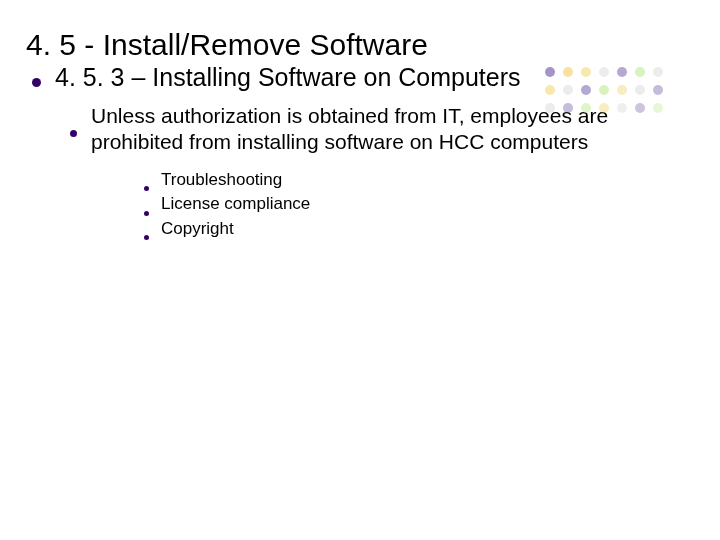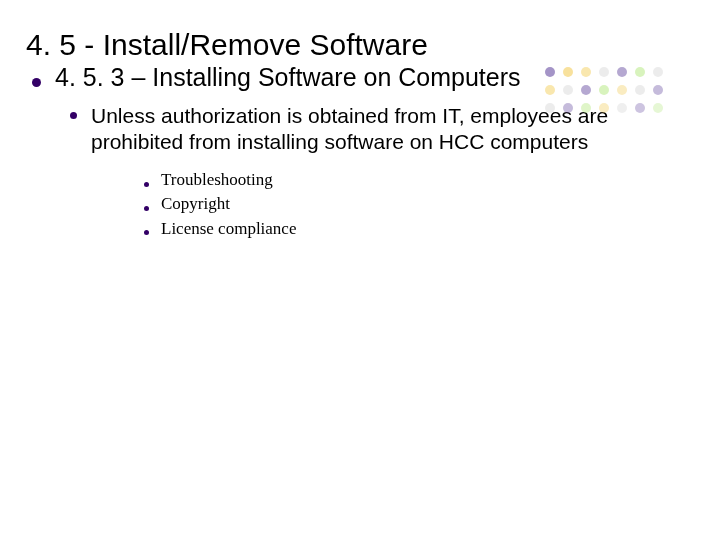--- a/index.html
+++ b/index.html
@@ -39,44 +39,43 @@
     font-size: 25px;
     line-height: 1.25;
   }
   .level2 {
     margin-left: 38px;
     margin-top: 10px;
     margin-bottom: 14px;
   }
   .level2 .row {
     display: flex;
-    align-items: flex-start;
+    align-items: center;
   }
   .bullet2 {
     width: 7px;
     height: 7px;
     border-radius: 50%;
     background: #330066;
     flex-shrink: 0;
     margin-right: 14px;
     margin-top: 9px;
   }
   .l2-text {
     font-size: 21px;
     line-height: 1.24;
   }
   .level3 {
     margin-left: 74px;
     margin-top: 8px;
   }
   .level3 .row {
     display: flex;
-    align-items: center;
+    align-items: flex-end;
     margin-bottom: 2px;
-    font-family: Liberation Serif, serif;
   }
   .bullet3 {
     width: 5px;
     height: 5px;
     border-radius: 50%;
     background: #330066;
     flex-shrink: 0;
     margin-right: 12px;
     margin-top: 8px;
   }
@@ -140,21 +139,21 @@
 
 <div class="level1">
   <div class="level2">
     <div class="level3">
       <div class="row">
         <div class="bullet3"></div>
         <div class="l3-text">Troubleshooting</div>
       </div>
       <div class="row">
         <div class="bullet3"></div>
-        <div class="l3-text">Copyright</div>
+        <div class="l3-text">License compliance</div>
       </div>
       <div class="row">
         <div class="bullet3"></div>
-        <div class="l3-text">License compliance</div>
+        <div class="l3-text">Copyright</div>
       </div>
     </div>
   </div>
 </div>
 
 </body></html>

